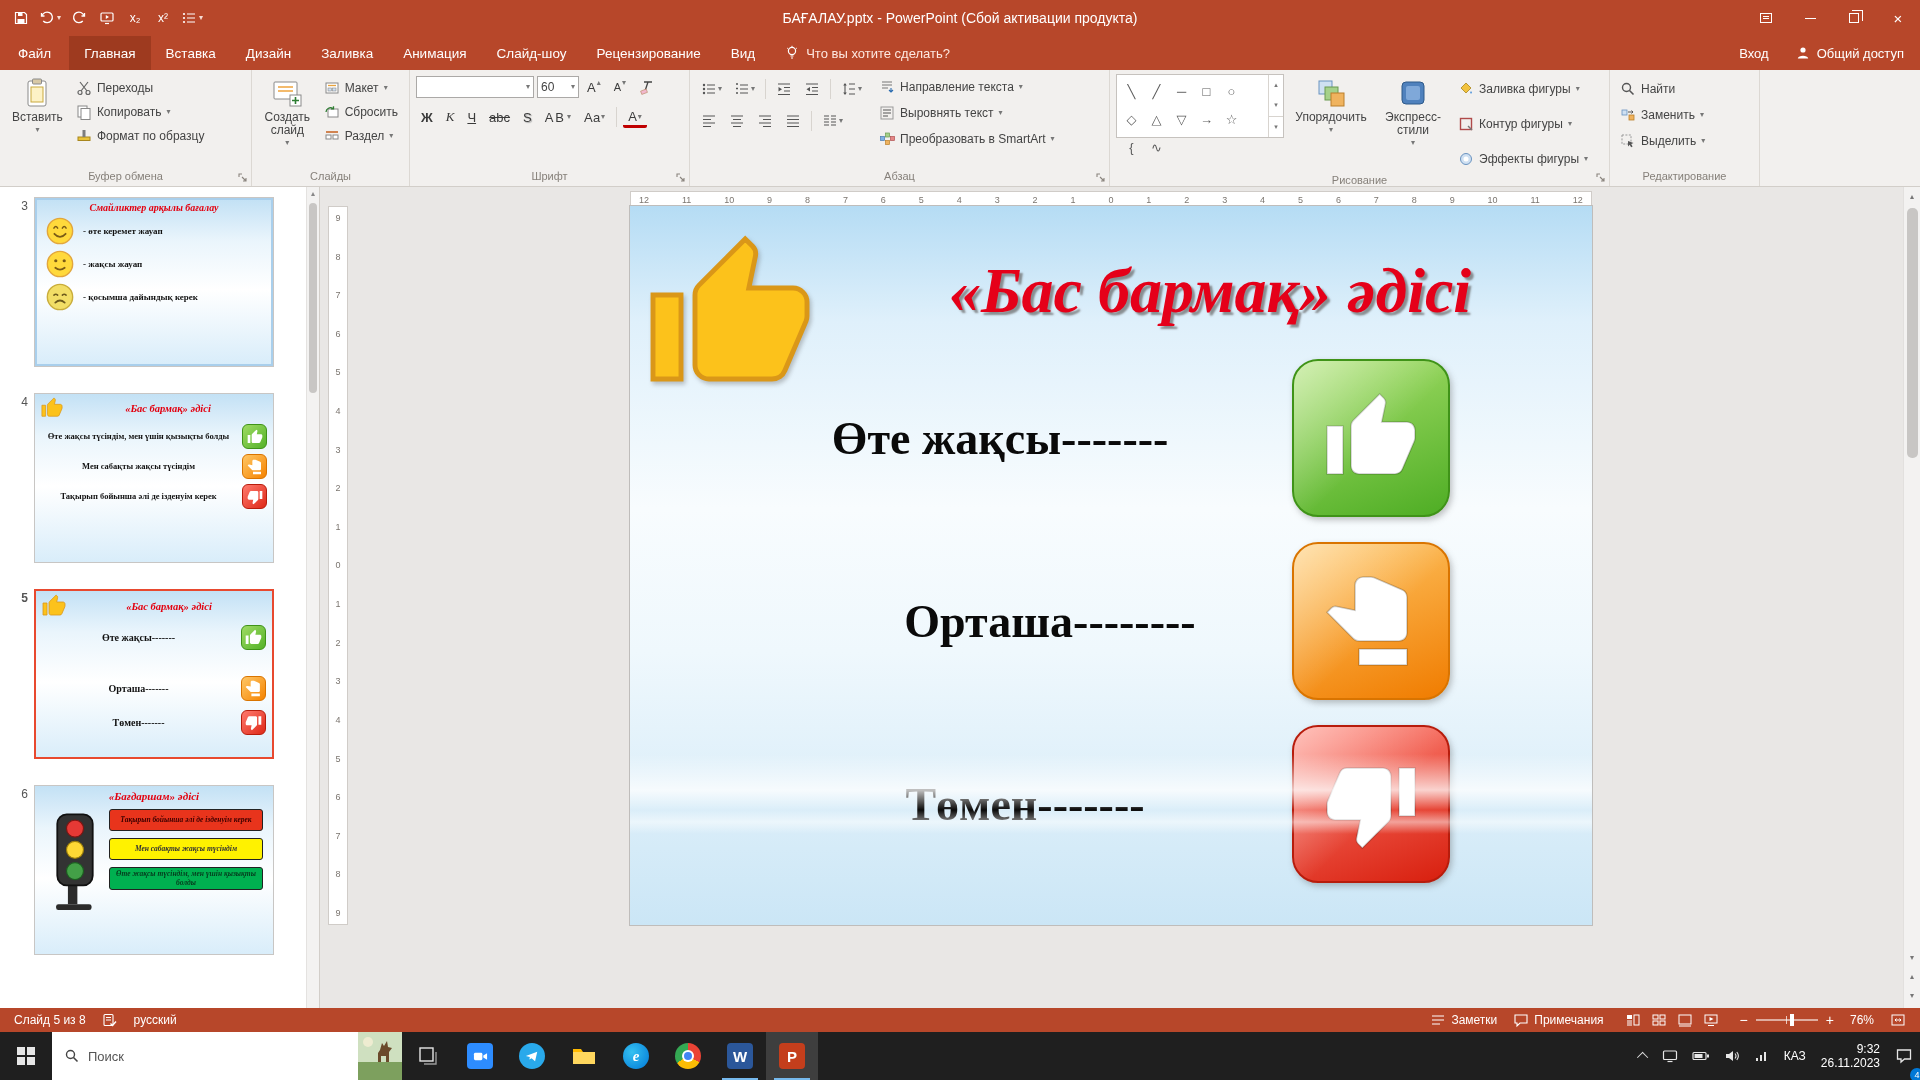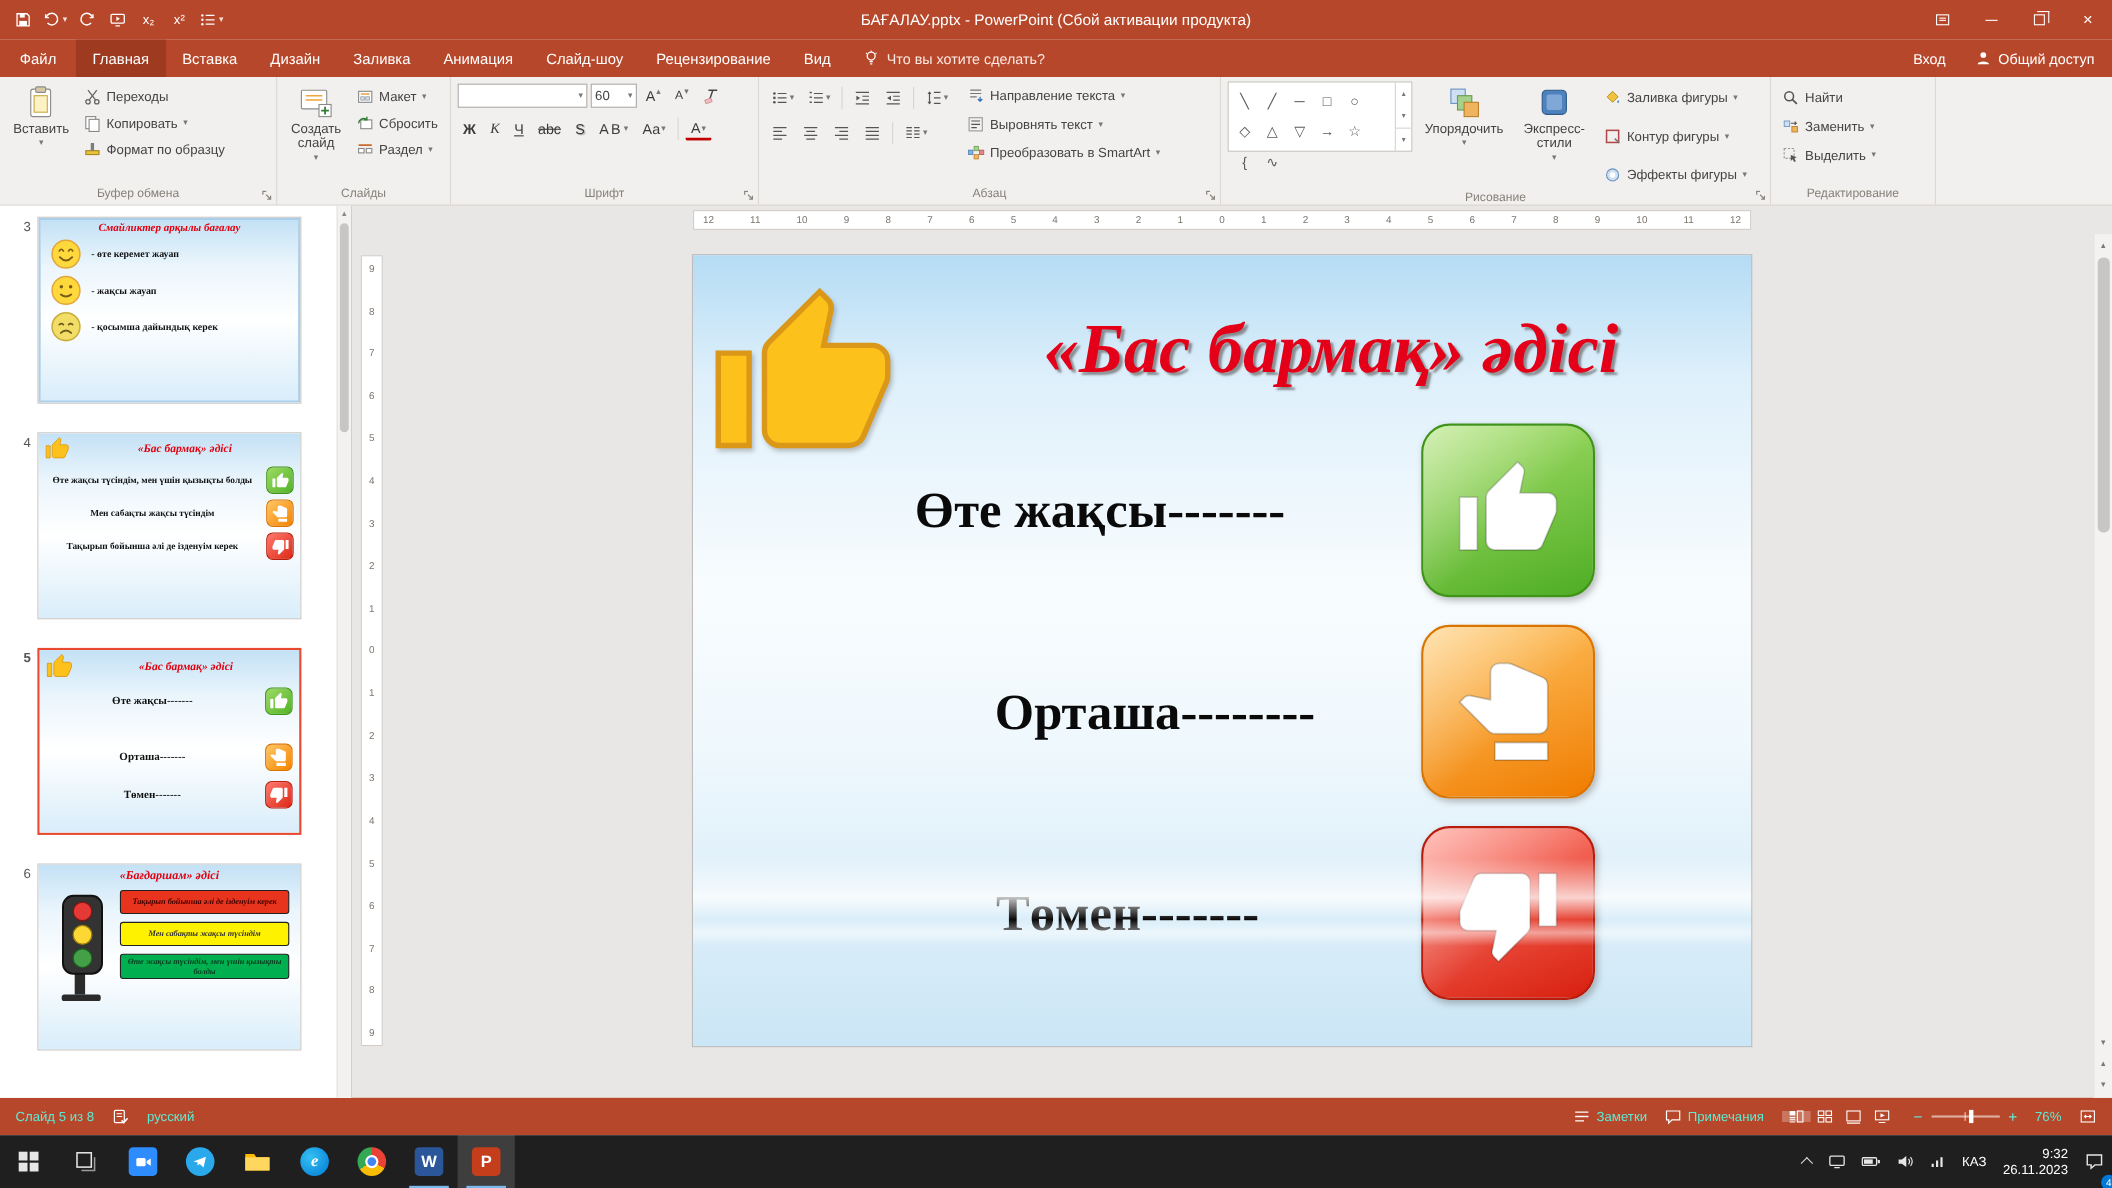--- a/index.html
+++ b/index.html
@@ -91,21 +91,21 @@
   .m6 { position:absolute; inset:0; padding:4px 6px; }
   .m6t { text-align:center; color:#E3000F; font:italic bold 11px "Liberation Serif",serif; margin-bottom:3px; }
   .m6body { display:flex; gap:8px; padding-left:8px; }
   .m6strips { flex:1; display:flex; flex-direction:column; gap:7px; padding-top:4px; padding-right:4px; }
   .strip { border:1px solid #222; border-radius:3px; padding:2px 4px; font:italic bold 7.5px "Liberation Serif",serif; text-align:center; line-height:8.5px; min-height:22px; display:flex; align-items:center; justify-content:center; }
   .strip.red { background:#E8341C; color:#3d0000; }
   .strip.yel { background:#FFF200; color:#333; }
   .strip.grn { background:#00B050; color:#063; color:#053d1e; }
 
   
-  .editor { flex:1; position:relative; display:flex; flex-direction:column; min-width:0; }
+  .editor { flex:1; position:relative; display:flex; min-width:0; }
   .hrulerrow { height:26px; position:relative; flex:0 0 auto; }
   .hruler { position:absolute; left:310px; width:962px; top:4px; height:18px; background:#fff; border:1px solid #D0CCC8; display:flex; align-items:center; justify-content:space-between; padding:0 8px; }
   .hruler span { font-size:9px; color:#7B756F; }
   .canvas { flex:1; position:relative; min-height:0; }
   .vruler { position:absolute; left:8px; top:19px; width:20px; height:719px; background:#fff; border:1px solid #D0CCC8; display:flex; flex-direction:column; align-items:center; justify-content:space-between; padding:6px 0; }
   .vruler span { font-size:9px; color:#7B756F; }
 
   .slide { position:absolute; left:310px; top:19px; width:962px; height:719px; background:linear-gradient(180deg,#B5DCF4 0%,#DFF0FB 16%,#F8FCFE 42%,#EFF8FD 62%,#CBE6F6 100%); box-shadow:0 0 0 1px #BFBDBB; }
   .slide::after { content:""; position:absolute; left:0; right:0; top:548px; height:80px; background:linear-gradient(180deg,rgba(255,255,255,0),rgba(255,255,255,.75) 45%,rgba(255,255,255,0) 70%,rgba(255,255,255,.5) 85%,rgba(255,255,255,0)); pointer-events:none; }
   .bigthumb { position:absolute; left:16px; top:26px; width:168px; height:168px; filter:drop-shadow(2px 3px 2px rgba(90,90,90,.35)); }
@@ -122,21 +122,21 @@
 
   .notesbar { height:36px; background:#fff; border-top:1px solid #D2CEC9; display:flex; align-items:center; padding-left:30px; color:#595959; font-size:13px; flex:0 0 auto; }
 
   .escroll { position:absolute; right:0; top:0; bottom:0; width:17px; background:#F3F2F1; border-left:1px solid #E2E0DE; display:flex; flex-direction:column; align-items:center; }
   .escroll .arr { font-size:8px; color:#777; padding:5px 0; }
   .escroll .ethumb { width:11px; height:250px; background:#C8C6C4; border-radius:5px; margin-top:2px; }
   .escroll .bottomset { margin-top:auto; display:flex; flex-direction:column; align-items:center; gap:10px; padding-bottom:8px; }
   .escroll .bottomset .arr { padding:0; }
 
   
-  .statusbar { height:34px; background:#B7472A; color:#5eead4; display:flex; align-items:center; font-size:12px; flex:0 0 auto; padding:12px 6px; }
+  .statusbar { height:24px; background:#B7472A; color:#ffffff; display:flex; align-items:center; font-size:12px; flex:0 0 auto; padding:12px 6px; }
   .sb-item { display:flex; align-items:center; gap:5px; padding:0 8px; height:100%; white-space:nowrap; }
   .sb-right { margin-left:auto; display:flex; align-items:center; height:100%; }
   .viewbtns { display:flex; height:100%; margin:0 8px; }
   .viewbtn { width:26px; height:100%; display:flex; align-items:center; justify-content:center; }
   .viewbtn.active { background:rgba(255,255,255,.25); }
   .zoomer { display:flex; align-items:center; gap:8px; padding:0 8px; }
   .zoomtrack { width:62px; height:2px; background:rgba(255,255,255,.55); position:relative; }
   .zoomtrack .knob { position:absolute; left:34px; top:-5px; width:4px; height:12px; background:#fff; }
   .zoomtrack .mid { position:absolute; left:30px; top:-3px; width:1px; height:8px; background:rgba(255,255,255,.7); }
   .zpm { font-size:14px; line-height:1; }
@@ -962,20 +962,35 @@
 
   <div class="taskbar">
     <div class="startbtn">
       <span class="winlogo">
           <i></i>
           <i></i>
           <i></i>
           <i></i>
         </span>
     </div>
+    <div class="searchbox">
+      <svg class="icon16" viewBox="0 0 16 16">
+          <circle cx="6.5" cy="6.5" r="4" fill="none" stroke="#444" stroke-width="1.4"></circle>
+          <path d="M9.5 9.5l4 4" stroke="#444" stroke-width="1.6"></path>
+        </svg>
+      <span class="ph">Поиск</span>
+      <span class="searchimg">
+        <svg width="44" height="48" viewBox="0 0 44 48">
+            <rect width="44" height="48" fill="#cfe0c0"></rect>
+            <rect y="30" width="44" height="18" fill="#7da05e"></rect>
+            <path d="M22 18l2-7 2 3 3-5 1 6 4 1-3 4v10h-3v-6h-5v6h-3v-9z" fill="#6b4a2b"></path>
+            <circle cx="10" cy="10" r="5" fill="#f5efd5" opacity=".8"></circle>
+          </svg>
+      </span>
+    </div>
     <div class="tbicon">
       <svg width="22" height="22" viewBox="0 0 22 22">
           <rect x="3" y="3" width="13" height="13" fill="none" stroke="#e6e6e6" stroke-width="1.4"></rect>
           <path d="M7 19h12V7" fill="none" stroke="#9a9a9a" stroke-width="1.4"></path>
         </svg>
     </div>
     <div class="tbicon">
       <span class="appsq" style="background:#2D8CFF">
         <svg width="15" height="15" viewBox="0 0 16 16">
             <rect x="1" y="4" width="9" height="8" rx="1.5" fill="#fff"></rect>

